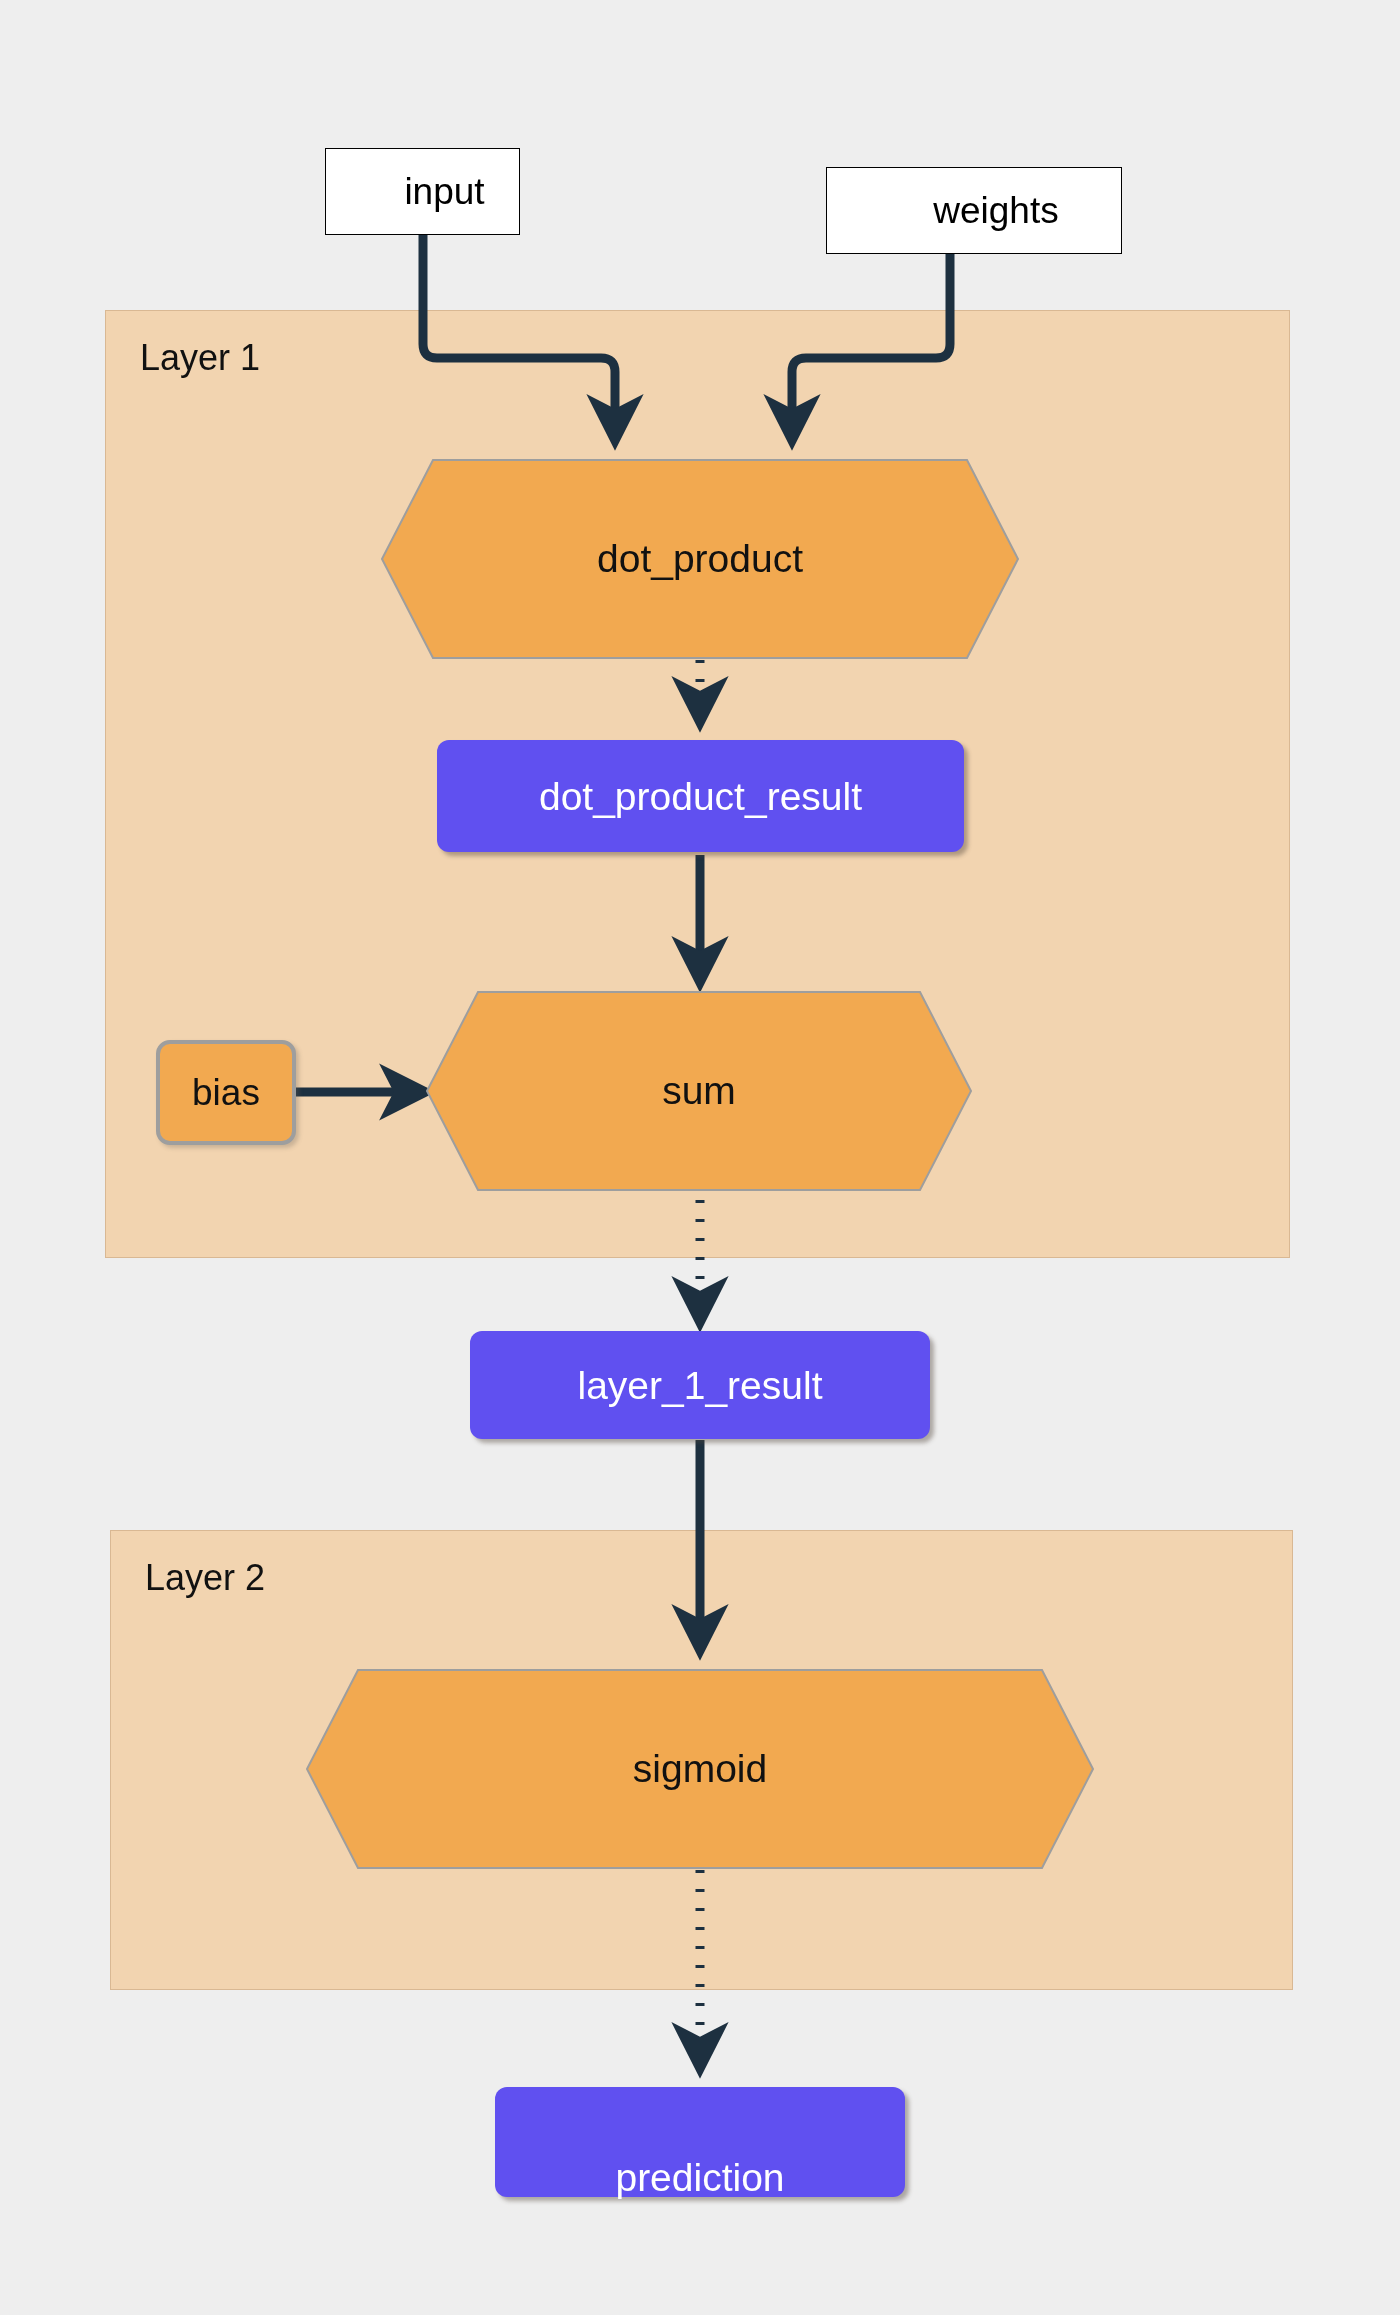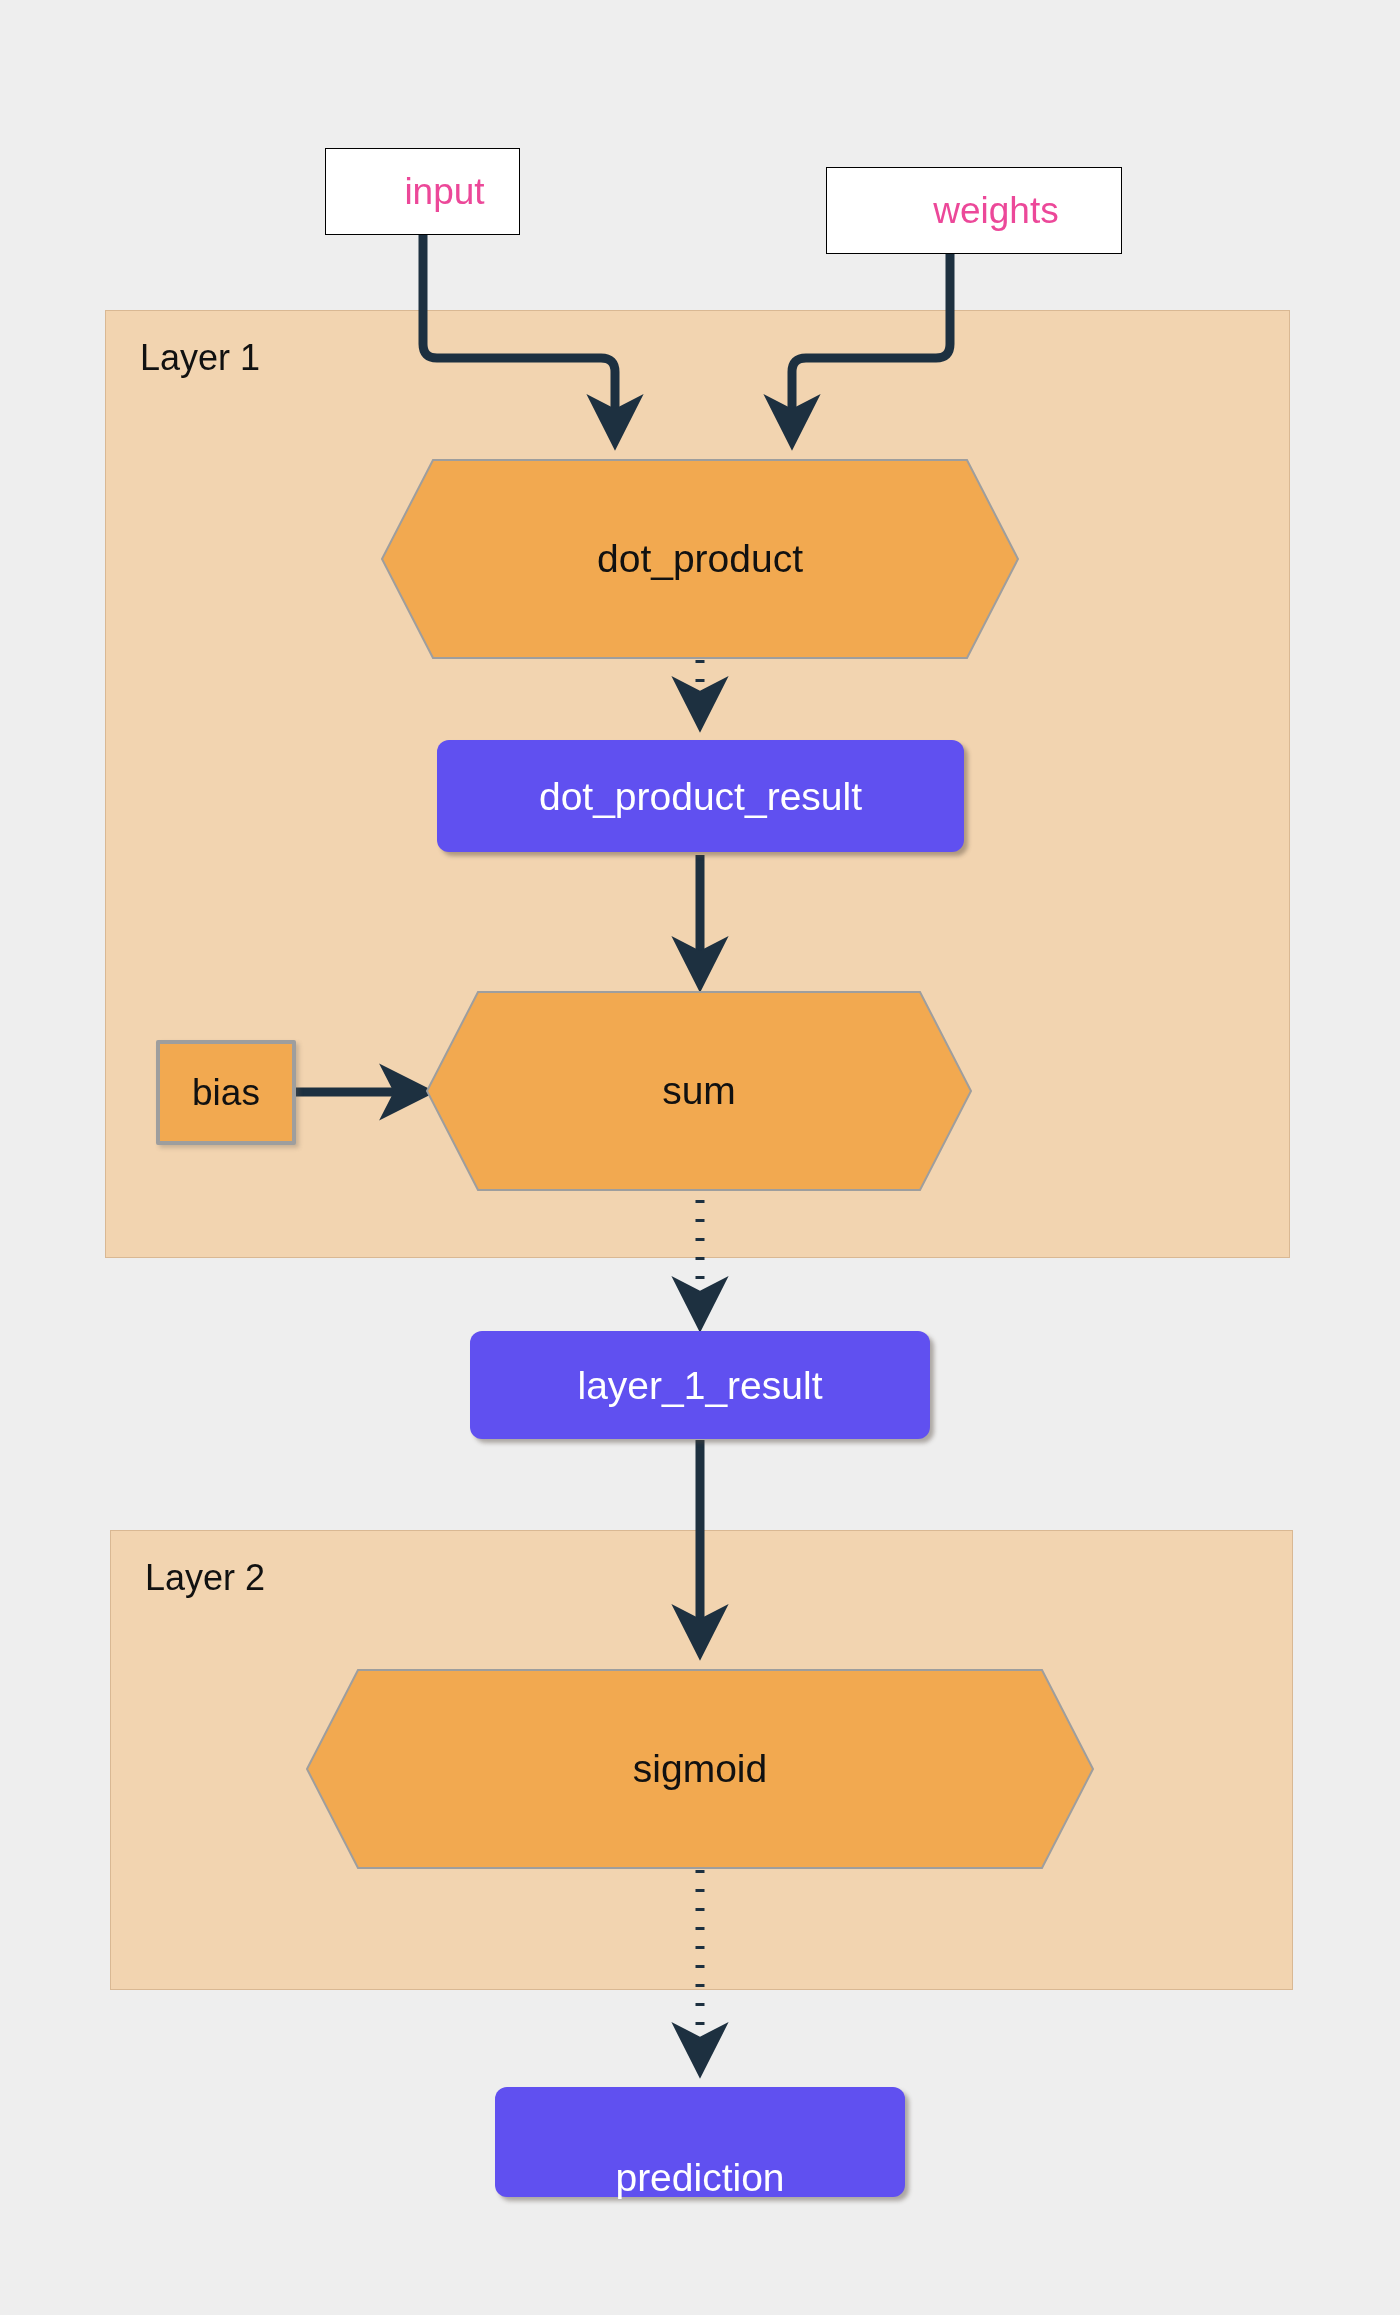--- a/index.html
+++ b/index.html
@@ -12,21 +12,21 @@
     position:relative;
   }
   #stage{position:absolute;left:0;top:0;width:1400px;height:2315px;}
   #edges{position:absolute;left:0;top:0;width:1400px;height:2315px;}
 
   .node{position:absolute;box-sizing:border-box;display:flex;
         align-items:center;justify-content:center;text-align:center;}
 
   
   .io-box{background:#ffffff;border:1.5px solid #000000;
-          color:#ec4899;font-size:37px;line-height:1;padding-left:44px;}
+          color:#000000;font-size:37px;line-height:1;padding-left:44px;}
 
   
   .group{background:#F2D4B0;border:1.5px solid #D9B893;
          display:block;}
   .group-label{position:absolute;color:#111111;font-size:36px;
                left:34px;top:26px;white-space:nowrap;}
 
   
   .hex-wrap{position:absolute;}
   .hex-wrap svg{position:absolute;left:0;top:0;overflow:visible;}
@@ -34,21 +34,21 @@
              display:flex;align-items:center;justify-content:center;
              color:#111111;font-size:39px;pointer-events:none;}
 
   
   .pill{background:#6050F0;color:#ffffff;border-radius:12px;
         font-size:39px;line-height:1;
         box-shadow:4px 4px 4px rgba(80,70,60,0.42);}
 
   
   .bias-box{background:#F2A950;border:4px solid #9E9E9E;
-            border-radius:2px;color:#111111;font-size:37px;
+            border-radius:14px;color:#111111;font-size:37px;
             box-shadow:3px 3px 4px rgba(110,100,90,0.30);}
 </style>
 </head>
 <body>
 
 <div id="stage">
 
   <div class="node group" style="left:105px;top:310px;width:1185px;height:948px;">
     <span class="group-label">Layer 1</span>
   </div>

